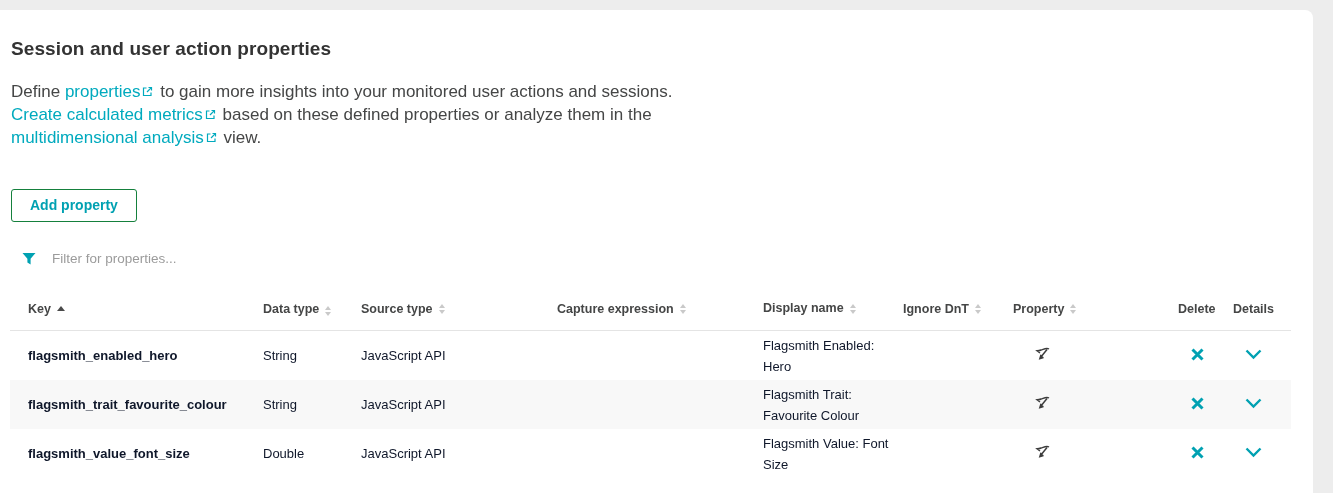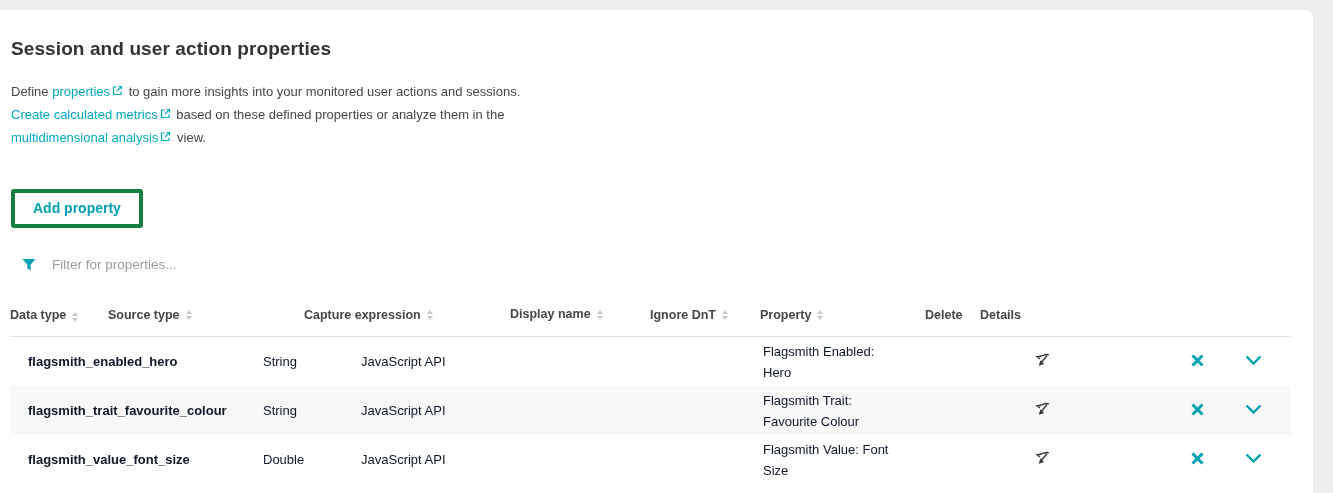--- a/index.html
+++ b/index.html
@@ -25,32 +25,32 @@
   }
   .inner { padding-left:10px; }
 
   .page-title {
     margin:28px 0 0 1px;
     font-size:19px; font-weight:bold; color:#333333;
     letter-spacing:0.1px;
   }
   .intro {
     margin-top:21px; margin-left:1px;
-    font-size:13px; line-height:22px; color:#454646;
+    font-size:17px; line-height:22px; color:#454646;
   }
   .intro a, .link {
     color:#00aabe; text-decoration:none; cursor:pointer;
   }
   .ext-icon { display:inline-block; vertical-align:-1px; margin:0 1px; }
 
   .add-btn {
     display:inline-block;
     margin:39px 0 0 1px;
     background:#ffffff;
-    border:4px solid #15803d;
+    border:1px solid #15803d;
     border-radius:3px;
     color:#00a1b2;
     font-family:"Liberation Sans", sans-serif;
     font-size:14px; font-weight:bold;
     padding:7px 18px 8px 18px;
     cursor:pointer;
   }
 
   .filter-row {
     margin:28px 0 0 12px;
@@ -137,20 +137,24 @@
           <svg width="14" height="14" viewBox="0 0 14 14">
             <path d="M0.5 1H13.5L8.6 6.8V12.6L5.4 10.4V6.8Z" fill="#00a1b2"></path>
           </svg>
         </span>
       <input class="filter-input" type="text" placeholder="Filter for properties..." style="">
     </div>
 
     <div class="table">
 
       <div class="thead">
+        <div class="th c-key">
+          <span>Key</span>
+          <span class="sort-asc"></span>
+        </div>
         <div class="th c-dt">
           <span>Data type</span>
           <span class="sort-both">
               <span class="up"></span>
               <span class="down"></span>
             </span>
         </div>
         <div class="th c-st">
           <span>Source type</span>
           <span class="sort-both">

